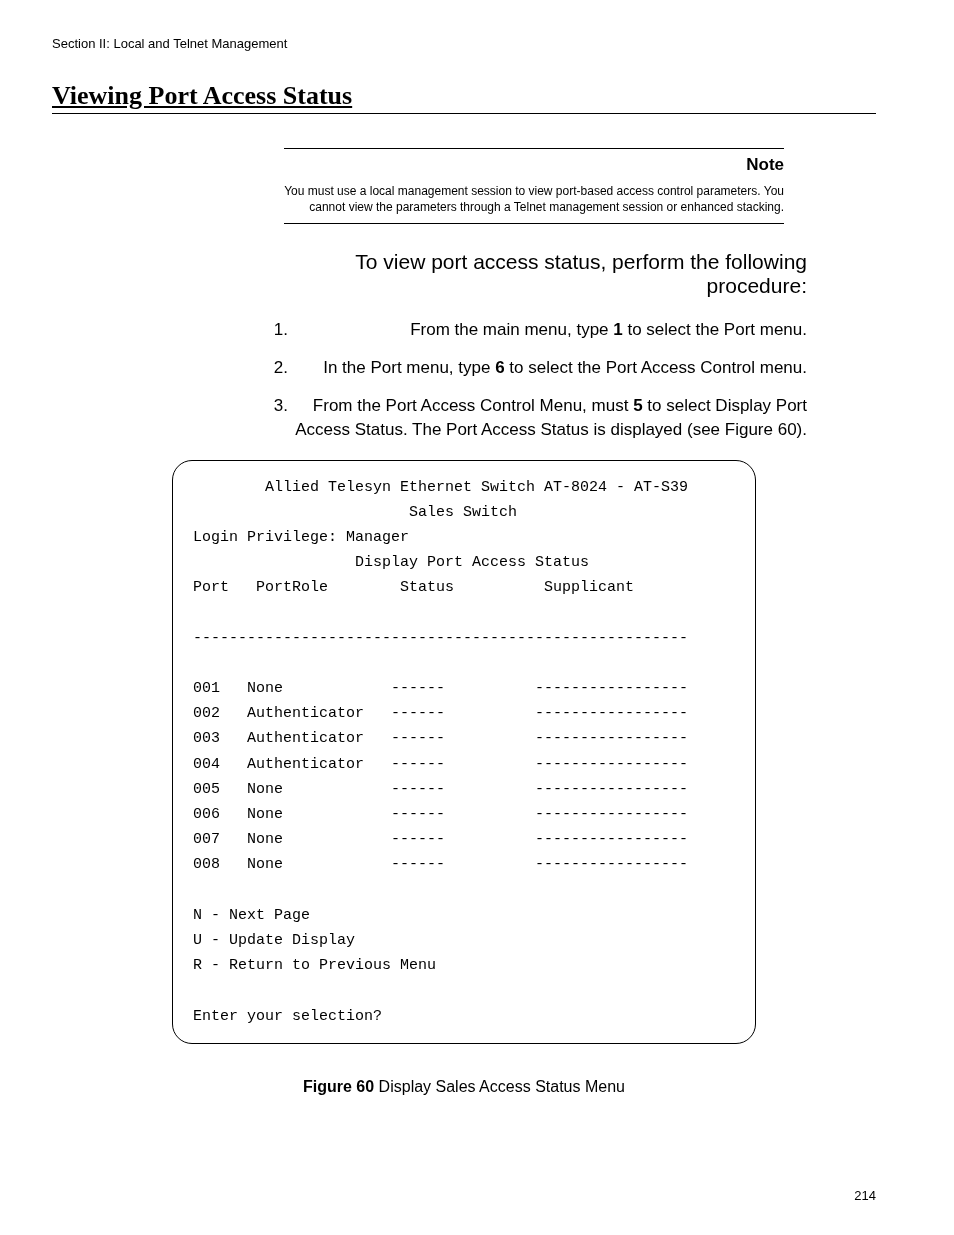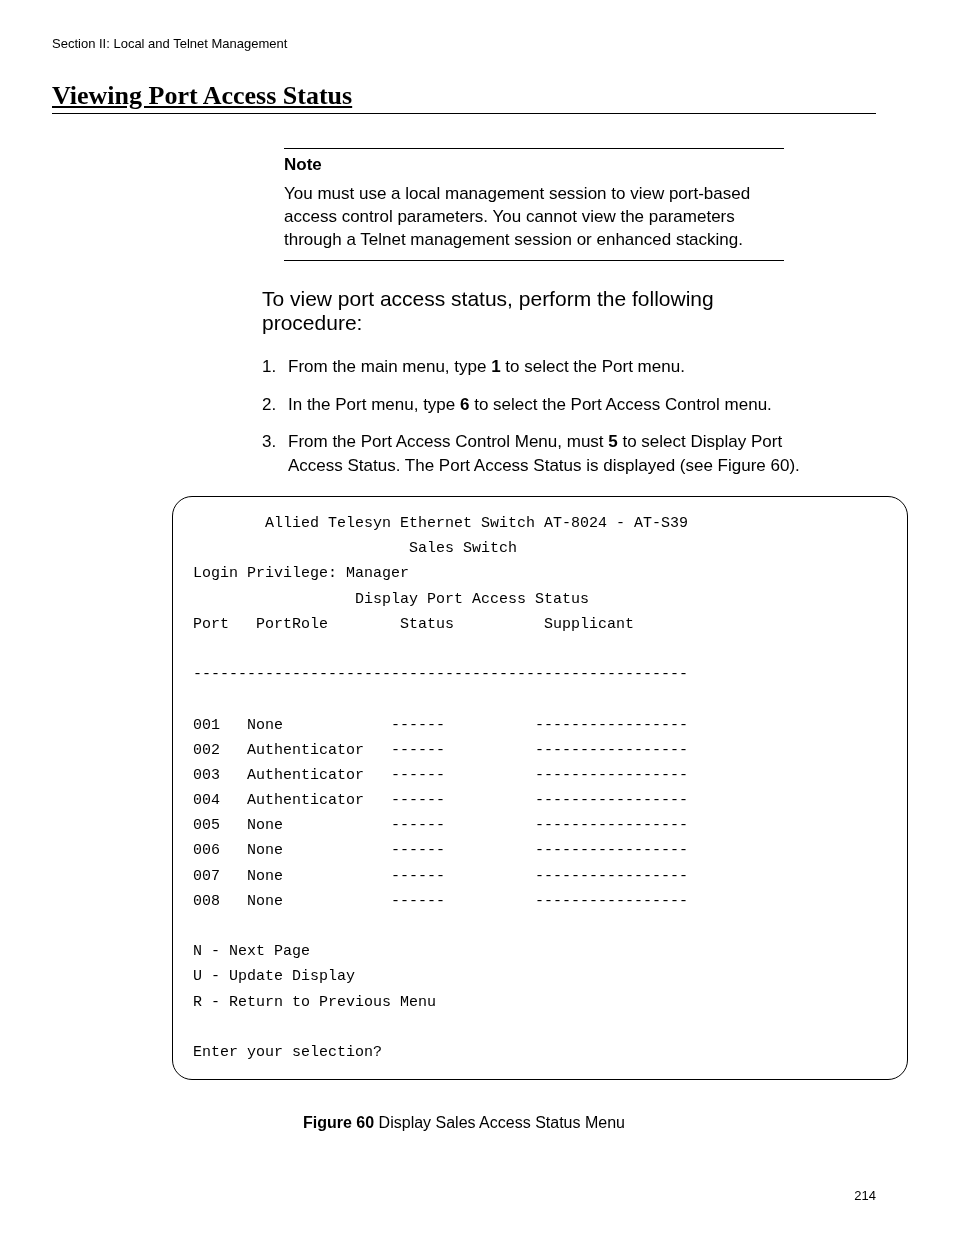--- a/index.html
+++ b/index.html
@@ -25,36 +25,37 @@
     font-weight: bold;
     font-size: 26px;
     border-bottom: 1.5px solid #000;
     padding-bottom: 2px;
     margin: 0 0 34px 0;
     text-decoration: underline;
   }
   .content-block {
     margin-left: 210px;
     max-width: 545px;
+    text-align: right;
   }
   .note-box {
     border-top: 1.5px solid #000;
     border-bottom: 1.5px solid #000;
     padding: 6px 0 8px 0;
     margin-bottom: 26px;
     width: 500px;
     margin-left: 22px;
   }
   .note-label {
     font-weight: bold;
     font-size: 17px;
     margin-bottom: 2px;
   }
   .note-body {
-    font-size: 17px;
+    font-size: 12px;
     line-height: 1.35;
     margin-top: 8px;
   }
   .intro {
     font-size: 21px;
     margin-bottom: 20px;
   }
   .steps {
     font-size: 17px;
     line-height: 1.4;
@@ -68,21 +69,21 @@
     flex-shrink: 0;
   }
   .step-text {
     flex: 1;
   }
   .step-text b {
     font-weight: bold;
   }
   .terminal {
     margin: 18px 0 12px 120px;
-    width: 736px;
+    width: 584px;
     border: 1.5px solid #000;
     border-radius: 20px;
     padding: 14px 20px 14px 20px;
     font-family: "Courier New", Courier, monospace;
     font-size: 15px;
     line-height: 1.68;
     box-sizing: border-box;
     white-space: pre;
   }
   .figure-caption {

